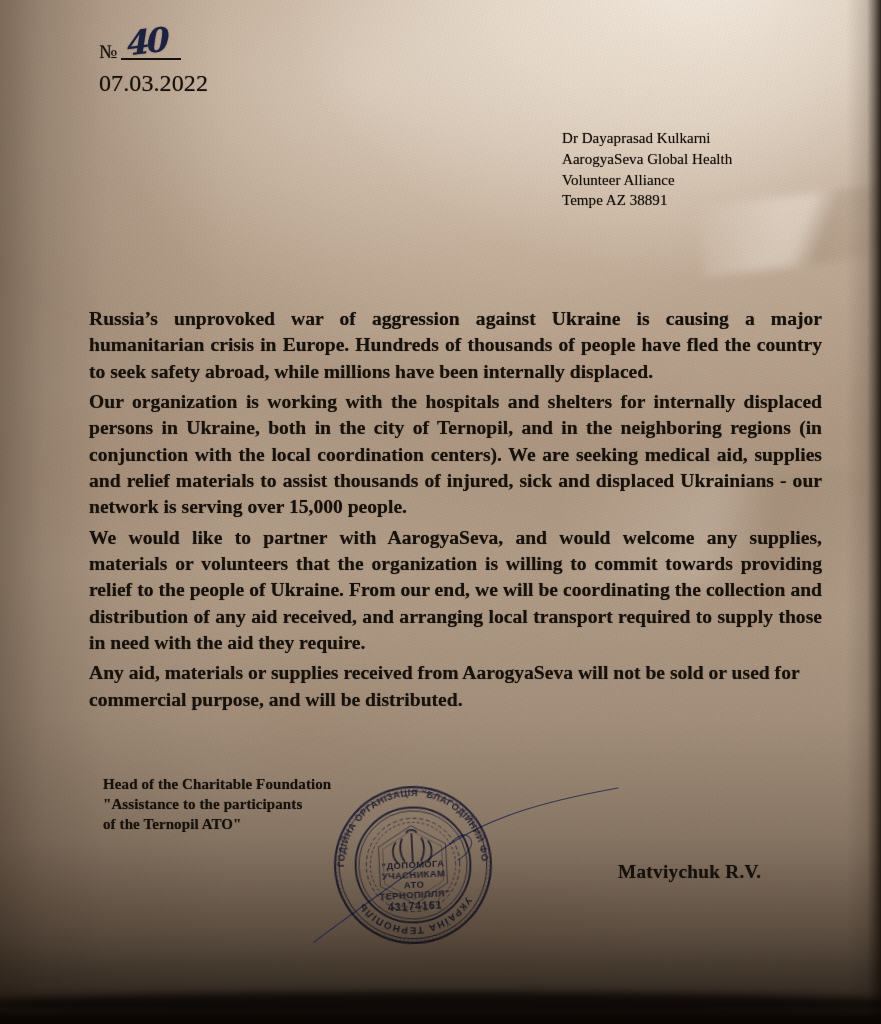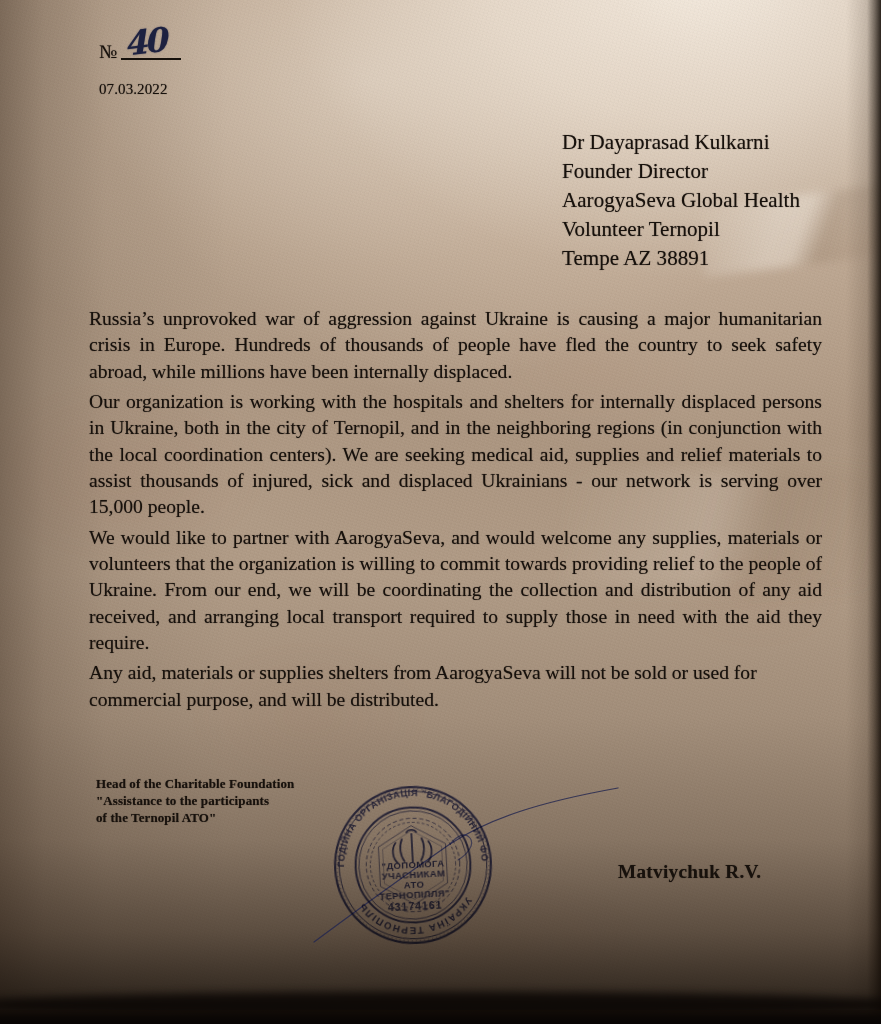--- a/index.html
+++ b/index.html
@@ -182,50 +182,50 @@
     transform:rotate(-7deg) skewX(-5deg);
     letter-spacing:-3px;
     text-shadow:0 0 1.4px rgba(29,33,64,0.7);
   }
   #ref-underline {
     position:absolute; left:0; bottom:3px;
     width:60px; height:1.6px;
     background:#16110c;
   }
   #ref-date {
-    font-size:15px;
+    font-size:24px;
     letter-spacing:.1px;
-    margin-top:18px;
+    margin-top:7px;
   }
 
   
   #address {
     position:absolute; left:562px; top:128px;
-    font-size:21px;
+    font-size:15px;
     line-height:1.385;
     letter-spacing:.05px;
   }
   #address div { white-space:nowrap; }
 
   
   #body {
     position:absolute; left:89px; top:306px;
     width:733px;
     font-size:19.6px;
     line-height:1.345;
     text-align:justify;
   }
-  #body p { text-align:justify; }
+  #body p { text-align:justify;font-weight:bold; }
   #body p + p { margin-top:4px; }
   #body p:last-child { text-align:left; }
 
   
   #sig-title {
-    position:absolute; left:96px; top:775px;
-    font-size:13px;
+    position:absolute; left:103px; top:775px;
+    font-size:15px;
     font-weight:700;
     line-height:1.32;
     letter-spacing:.1px;
   }
   #sig-title div { white-space:nowrap; }
 
   #sig-name {
     position:absolute; left:618px; top:829px;
     font-size:19.2px;
     font-weight:700;
@@ -277,31 +277,30 @@
         <span id="ref-number-wrap">
           <span id="ref-number">40</span>
           <span id="ref-underline"></span>
         </span>
       </div>
       <div id="ref-date">07.03.2022</div>
     </div>
 
     <div id="address" class="ink">
       <div>Dr Dayaprasad Kulkarni</div>
-      <div>Founder Director</div>
       <div>AarogyaSeva Global Health</div>
-      <div>Volunteer Ternopil</div>
+      <div>Volunteer Alliance</div>
       <div>Tempe AZ 38891</div>
     </div>
 
     <div id="body" class="ink">
       <p>Russia’s unprovoked war of aggression against Ukraine is causing a major humanitarian crisis in Europe. Hundreds of thousands of people have fled the country to seek safety abroad, while millions have been internally displaced.</p>
       <p>Our organization is working with the hospitals and shelters for internally displaced persons in Ukraine, both in the city of Ternopil, and in the neighboring regions (in conjunction with the local coordination centers). We are seeking medical aid, supplies and relief materials to assist thousands of injured, sick and displaced Ukrainians - our network is serving over 15,000 people.</p>
       <p>We would like to partner with AarogyaSeva, and would welcome any supplies, materials or volunteers that the organization is willing to commit towards providing relief to the people of Ukraine. From our end, we will be coordinating the collection and distribution of any aid received, and arranging local transport required to supply those in need with the aid they require.</p>
-      <p>Any aid, materials or supplies shelters from AarogyaSeva will not be sold or used for commercial purpose, and will be distributed.</p>
+      <p>Any aid, materials or supplies received from AarogyaSeva will not be sold or used for commercial purpose, and will be distributed.</p>
     </div>
 
     <div id="sig-title" class="ink">
       <div>Head of the Charitable Foundation</div>
       <div>"Assistance to the participants</div>
       <div>of the Ternopil ATO"</div>
     </div>
 
     <div id="sig-name" class="ink">Matviychuk R.V.</div>
 

